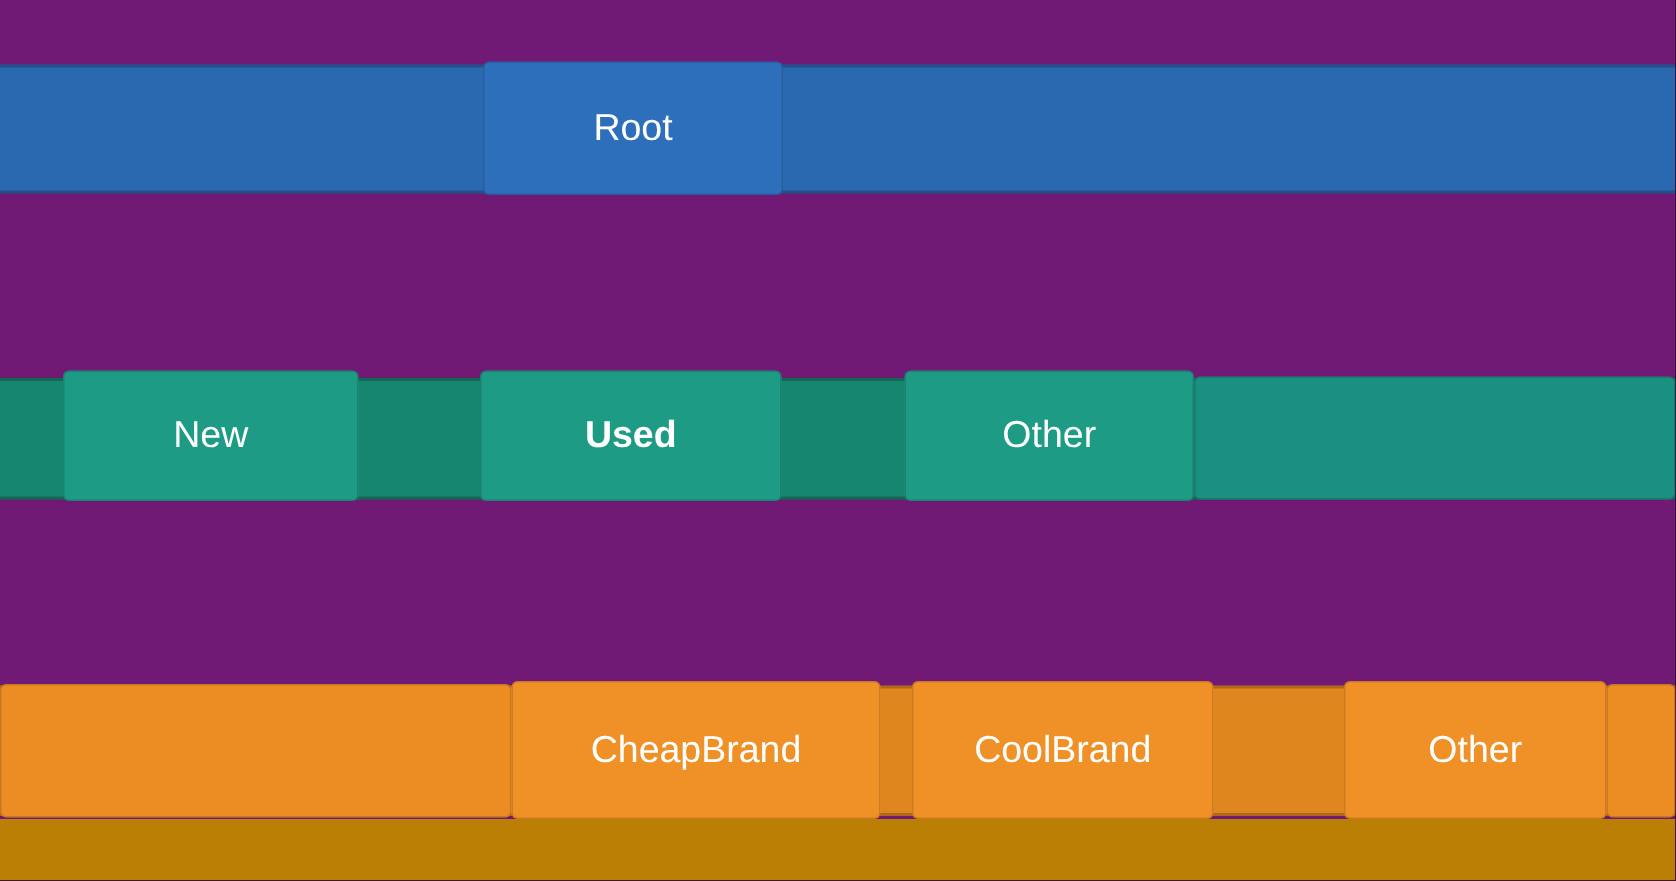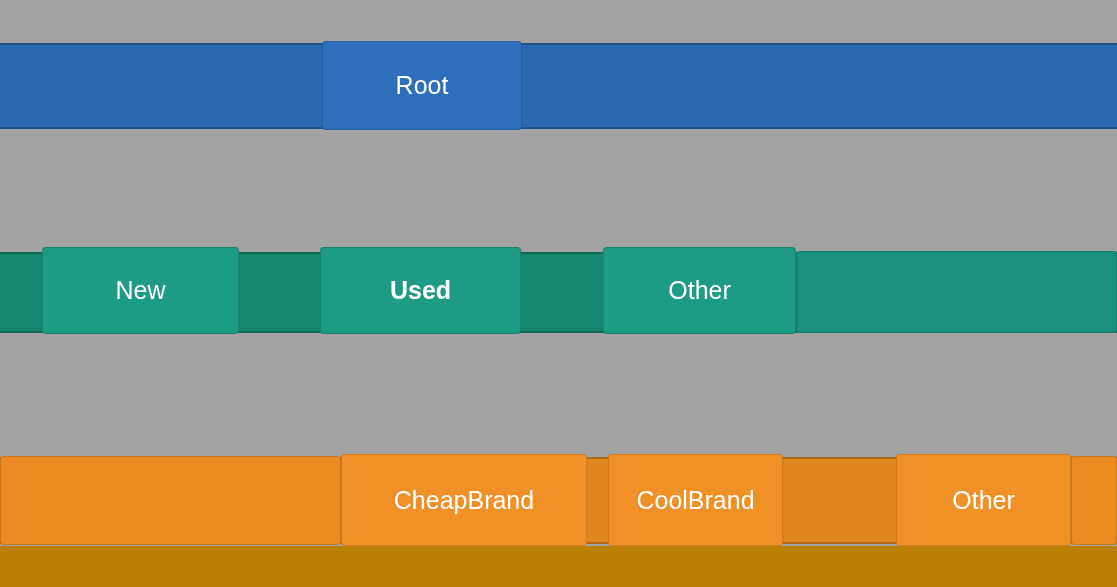--- a/index.html
+++ b/index.html
@@ -4,21 +4,21 @@
 <style>
   html, body {
     margin: 0;
     padding: 0;
     background: #000000;
   }
   .stage {
     position: relative;
     width: 1117px;
     height: 587px;
-    background: #a3a3a3;
+    background: #701a75;
     overflow: hidden;
     font-family: "Liberation Sans", "DejaVu Sans", sans-serif;
   }
   .bar {
     position: absolute;
     box-sizing: border-box;
     border-top: 2px solid rgba(0,0,0,0.22);
     border-bottom: 2px solid rgba(0,0,0,0.22);
   }
   .node {
@@ -58,21 +58,21 @@
     </div>
     <div class="node" style="left: 603px; top: 247px; width: 193px; height: 87px; background: rgb(30, 155, 132);">
       <span class="label">Other</span>
     </div>
     <div class="node" style="left: 796px; top: 251px; width: 321px; height: 82px; background: rgb(26, 145, 128);"></div>
     <div class="bar" style="left: 0px; top: 457px; width: 1117px; height: 87px; background: rgb(223, 134, 30);"></div>
     <div class="node" style="left: 0px; top: 456px; width: 341px; height: 89px; background: rgb(236, 141, 36);"></div>
     <div class="node" style="left: 341px; top: 454px; width: 246px; height: 92px; background: rgb(240, 145, 39);">
       <span class="label">CheapBrand</span>
     </div>
-    <div class="node" style="left: 608px; top: 454px; width: 175px; height: 92px; background: rgb(240, 145, 39);">
+    <div class="node" style="left: 608px; top: 454px; width: 201px; height: 92px; background: rgb(240, 145, 39);">
       <span class="label">CoolBrand</span>
     </div>
     <div class="node" style="left: 896px; top: 454px; width: 175px; height: 92px; background: rgb(240, 145, 39);">
       <span class="label">Other</span>
     </div>
     <div class="node" style="left: 1071px; top: 456px; width: 46px; height: 89px; background: rgb(236, 141, 36);"></div>
     <div class="strip" style="left: 0px; top: 546px; width: 1117px; height: 41px; background: rgb(186, 127, 4);"></div>
   </div>
 
 </body></html>

